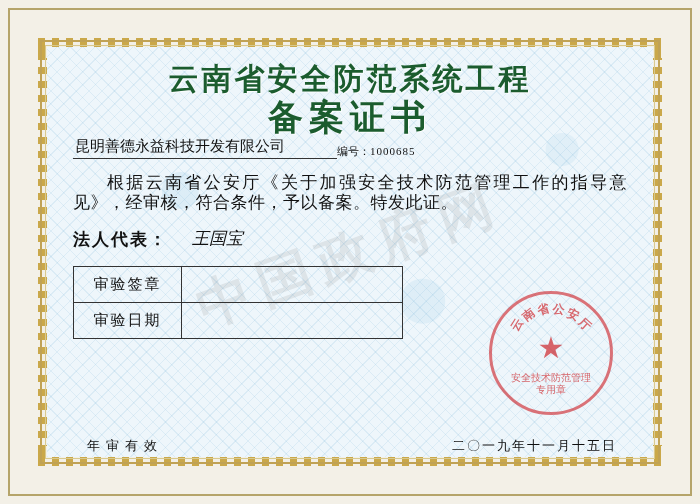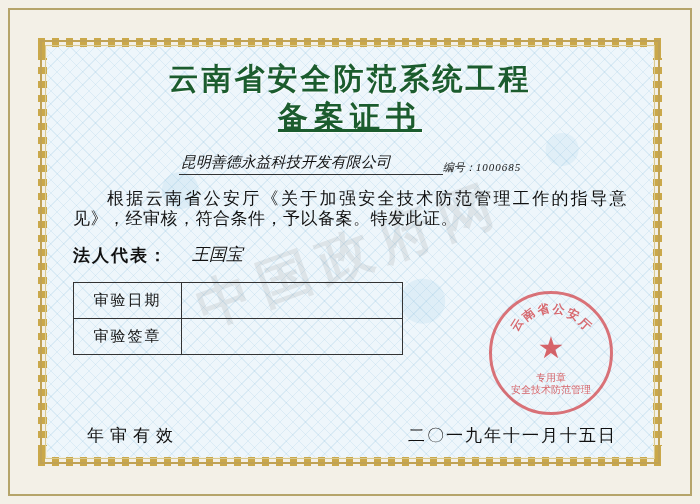--- a/index.html
+++ b/index.html
@@ -76,30 +76,28 @@
   }
   .title{
     text-align:center;
     color:#1b5c2e;
     font-weight:bold;
     font-family:"DejaVu Sans", sans-serif;
     letter-spacing:3px;
     text-shadow:1px 1px 0 rgba(255,255,255,.8);
   }
   .title .l1{font-size:30px;line-height:36px;}
-  .title .l2{font-size:30px;line-height:40px;letter-spacing:6px;text-decoration:underline;}
+  .title .l2{font-size:35px;line-height:40px;letter-spacing:6px;}
 
   .row-company{
     display:flex;
     align-items:flex-end;
-    justify-content:center;
-    margin-top:16px;
+    justify-content:flex-start;
     font-size:15px;
     color:#111;
-    font-style:italic;
   }
   .company-name{
     border-bottom:1px solid #333;
     padding:0 2px 2px 2px;
     min-width:260px;
   }
   .serial{
     font-size:11px;
     white-space:nowrap;
   }
@@ -140,25 +138,25 @@
     color:#111;
   }
   table.inspect td.label{
     width:105px;
     text-align:center;
     letter-spacing:2px;
   }
 
   .footer{
     position:absolute;
-    left:26px;right:26px;bottom:10px;
+    left:26px;right:26px;bottom:2px;
     display:flex;
     align-items:flex-end;
     justify-content:space-between;
-    font-size:17px;
+    font-size:13px;
     color:#111;
   }
   .valid{
     letter-spacing:6px;
     margin-left:14px;
   }
   .date{
     letter-spacing:2px;
     margin-right:10px;
   }
@@ -231,25 +229,25 @@
       <div class="body-text">根据云南省公安厅《关于加强安全技术防范管理工作的指导意见》，经审核，符合条件，予以备案。特发此证。</div>
 
       <div class="legal">
         <span class="legal-label">法人代表：</span>
         <span class="legal-value">王国宝</span>
       </div>
 
       <table class="inspect">
         <tbody>
             <tr>
-          <td class="label">审验日期</td>
+          <td class="label">审验签章</td>
           <td></td>
         </tr>
         <tr>
-          <td class="label">审验签章</td>
+          <td class="label">审验日期</td>
           <td></td>
         </tr>
       </tbody>
         </table>
 
       <div class="footer">
         <div class="valid">年审有效</div>
         <div class="date">二〇一九年十一月十五日</div>
       </div>
 
@@ -257,20 +255,20 @@
         <div class="arc">
           <span style="transform:rotate(-58deg) translate(0,-52px)">云</span>
           <span style="transform:rotate(-38deg) translate(0,-52px)">南</span>
           <span style="transform:rotate(-18deg) translate(0,-52px)">省</span>
           <span style="transform:rotate(2deg) translate(0,-52px)">公</span>
           <span style="transform:rotate(22deg) translate(0,-52px)">安</span>
           <span style="transform:rotate(42deg) translate(0,-52px)">厅</span>
         </div>
         <div class="star">★</div>
         <div class="bottom-text">
+          <div>安全技术防范管理</div>
           <div>专用章</div>
-          <div>安全技术防范管理</div>
         </div>
       </div>
 
     </div>
   </div>
 </div>
 
 </body></html>

